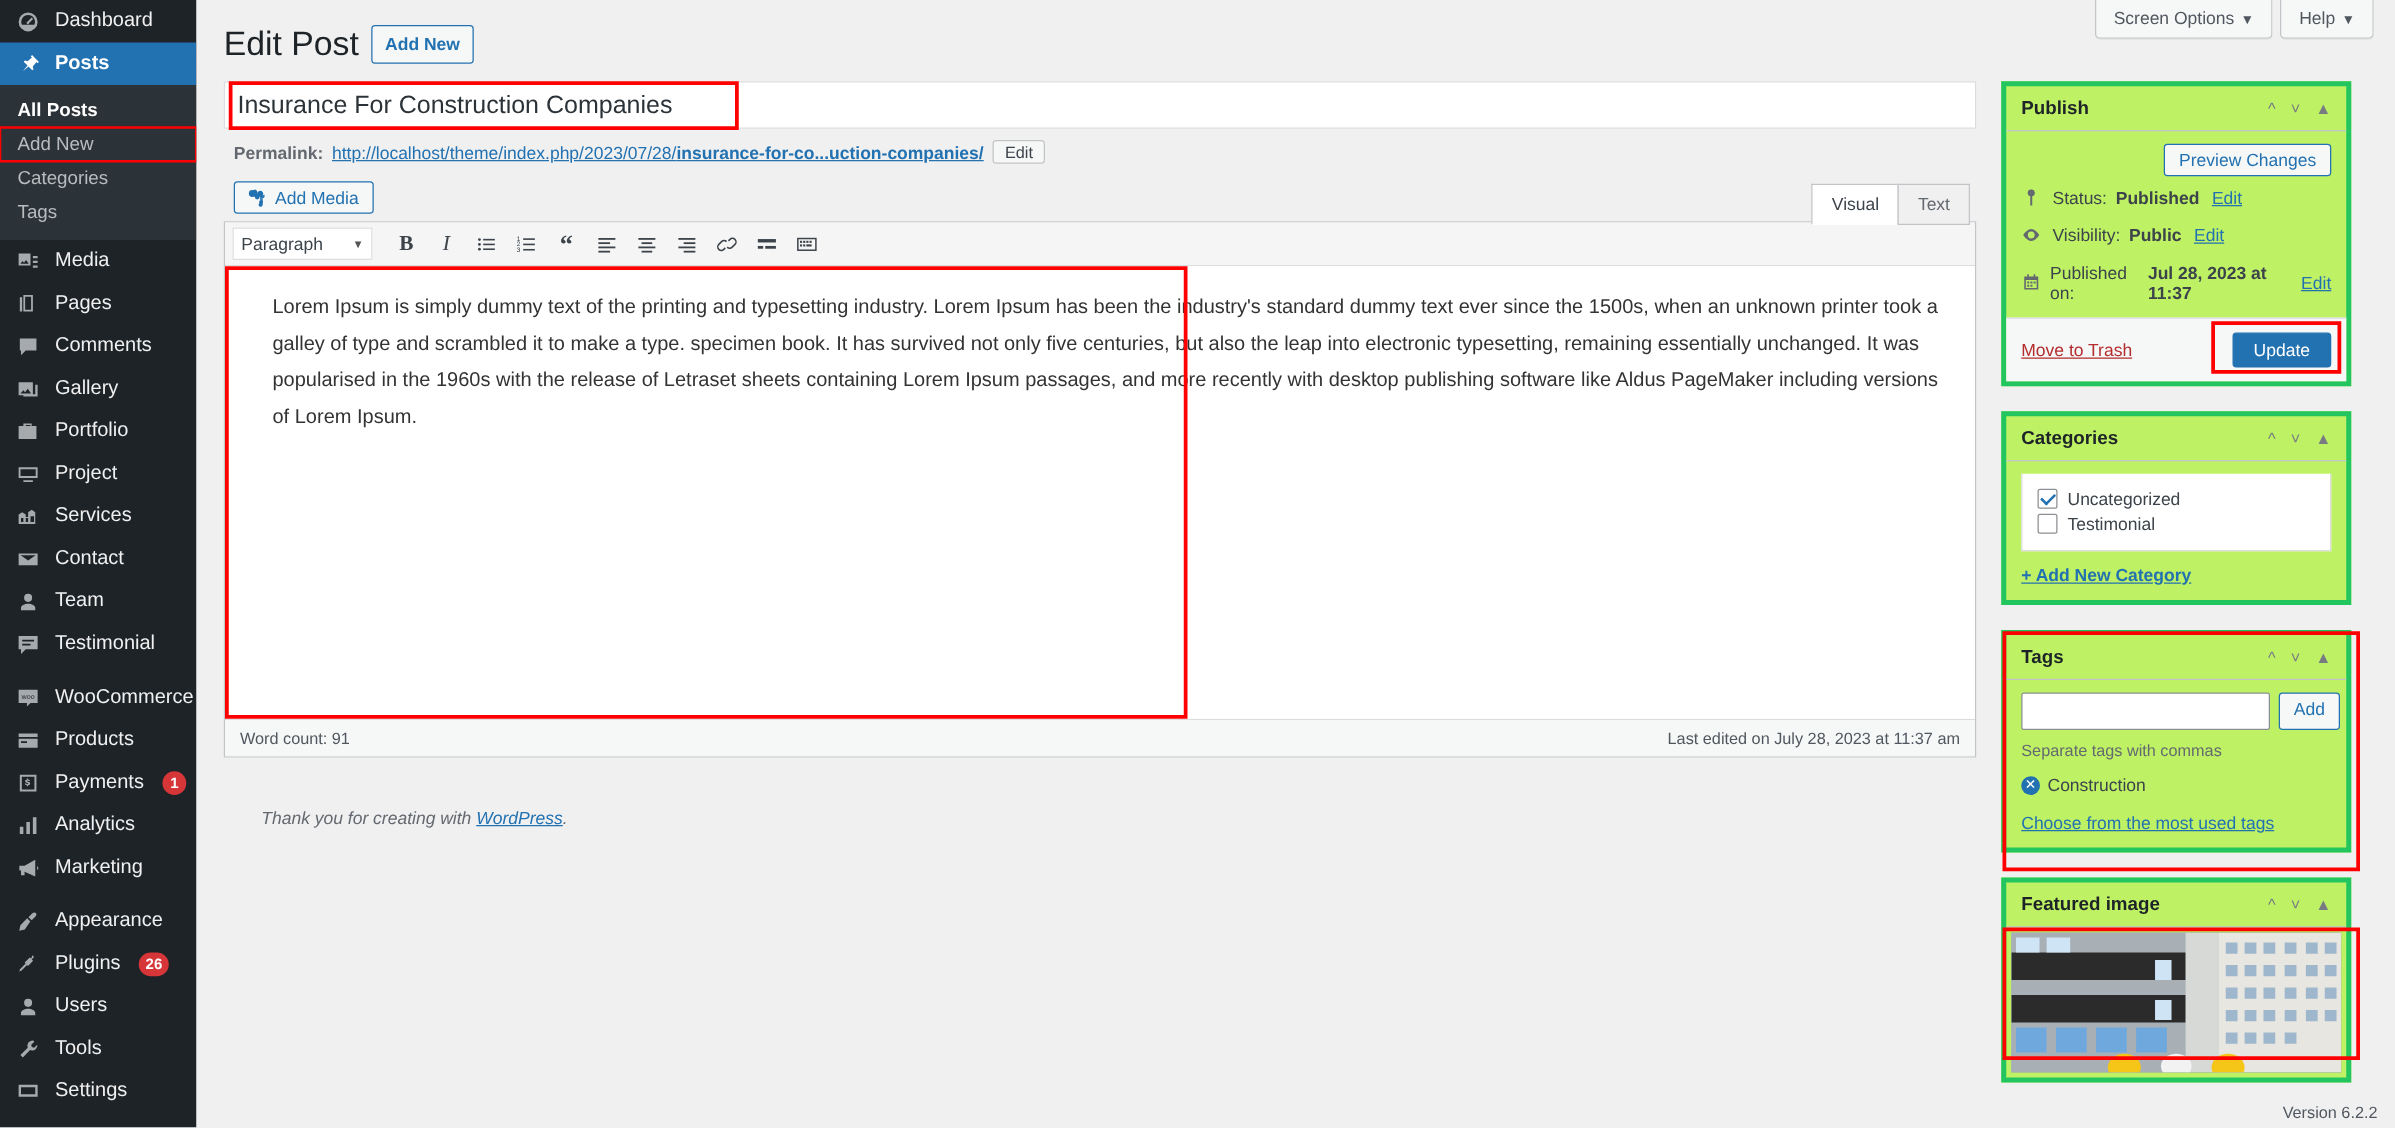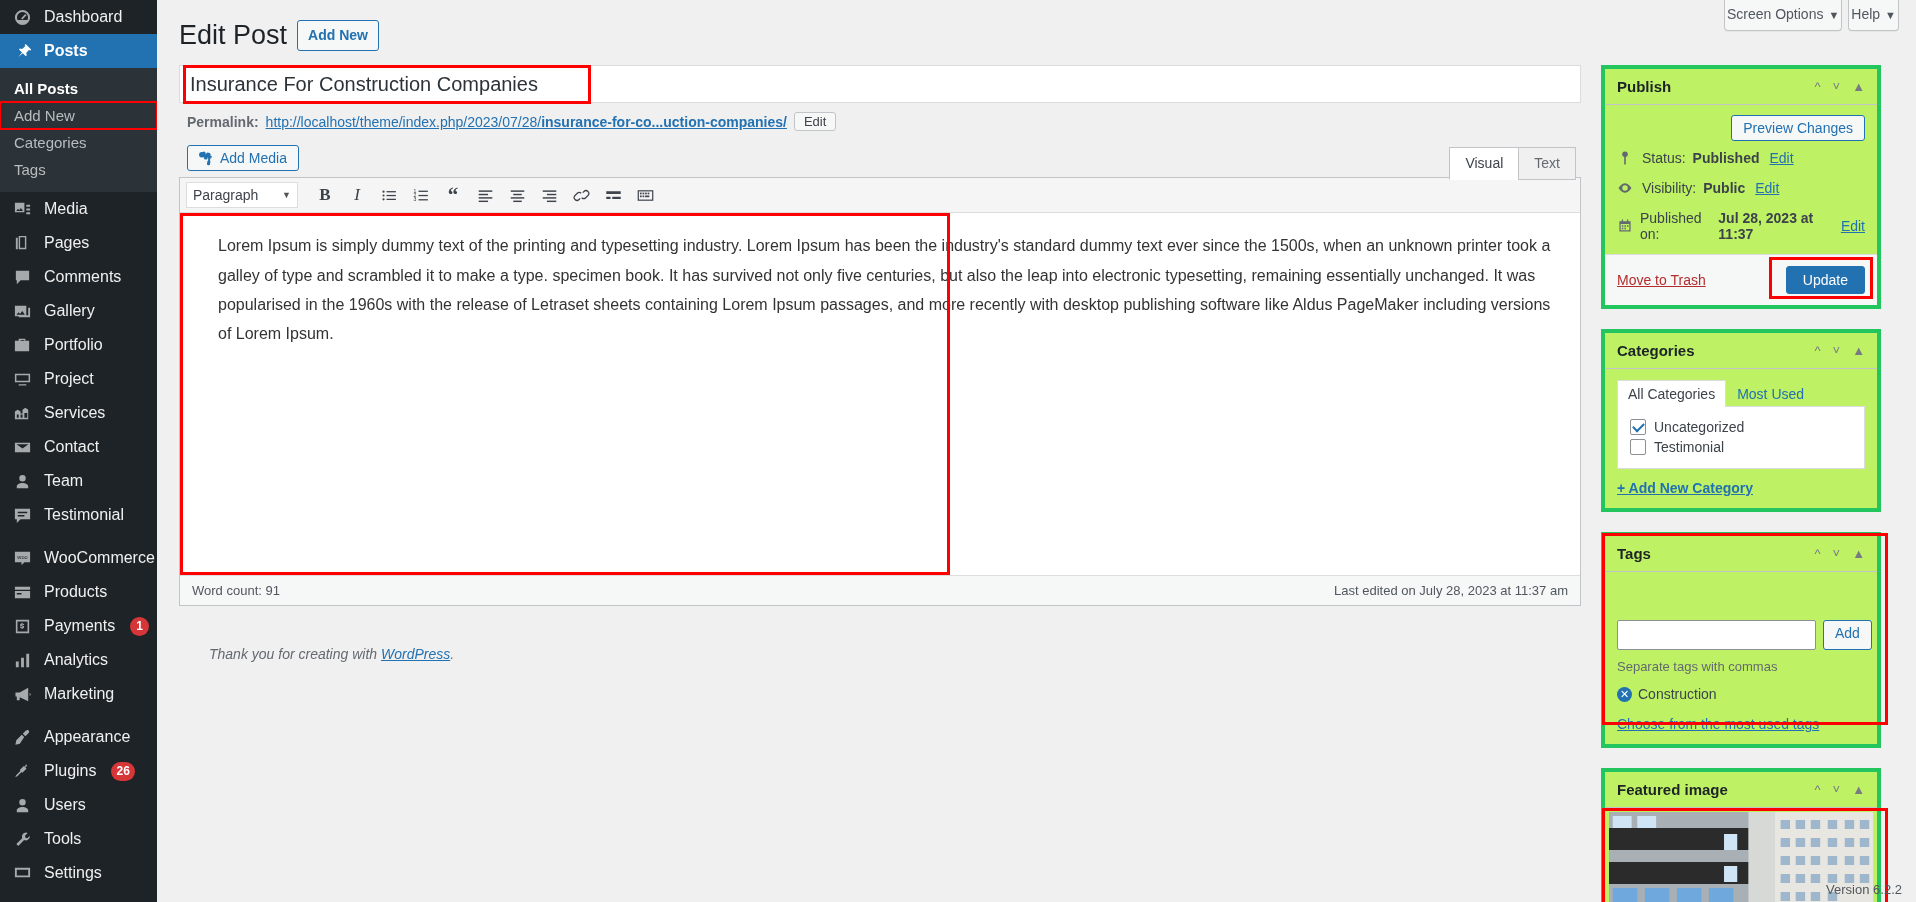--- a/index.html
+++ b/index.html
@@ -59,21 +59,21 @@
   
   #wpbody { flex: 1; height: 902px; position: relative; overflow: hidden; }
 
   .screen-meta {
     position: absolute; top: 0; right: 17px;
     display: flex; gap: 6px; z-index: 5;
   }
   .meta-tab {
     background: #f6f7f7; border: 1px solid #c3c4c7; border-top: none;
     border-radius: 0 0 4px 4px;
-    padding: 6px 2px 8px; font-size: 14px; color: #50575e; cursor: pointer;
+    padding: 6px 14px 8px; font-size: 14px; color: #50575e; cursor: pointer;
     box-shadow: 0 1px 0 rgba(0,0,0,.04);
   }
   .meta-tab .caret { font-size: 11px; margin-left: 5px; }
 
   .wrap { padding: 10px 35px 0 22px; }
 
   .page-head { display: flex; align-items: center; gap: 10px; margin: 8px 0 12px; }
   .page-title { font-size: 27px; font-weight: 400; color: #1d2327; line-height: 1.3; }
   .page-title-action {
     border: 1px solid #2271b1; color: #2271b1; background: #f6f7f7;
@@ -221,21 +221,21 @@
   .cbx.checked::after {
     content: ""; width: 9px; height: 5px;
     border-left: 2px solid #2271b1; border-bottom: 2px solid #2271b1;
     transform: rotate(-45deg) translate(1px,-1px);
   }
   .add-cat-link {
     display: block; margin-top: 11px; color: #2271b1;
     font-weight: 700; font-size: 14px; text-decoration: underline; cursor: pointer;
   }
 
-  .tag-input-row { display: flex; gap: 7px; margin-top: 38px; }
+  .tag-input-row { display: flex; gap: 7px; }
   .tag-input {
     flex: 1; height: 30px; border: 1px solid #8c8f94; background: #fff;
     padding: 0 8px; font-size: 14px; font-family: "Liberation Sans", sans-serif;
     border-radius: 2px; outline: none;
   }
   .tag-hint { margin-top: 9px; font-size: 13px; color: #646970; }
   .tag-chip { display: flex; align-items: center; gap: 6px; margin-top: 12px; font-size: 14px; }
   .tag-x {
     width: 15px; height: 15px; border-radius: 50%; background: #2271b1; color: #fff;
     display: inline-flex; align-items: center; justify-content: center;
@@ -690,24 +690,20 @@
           <div class="postbox">
             <div class="postbox-header">
               <span class="postbox-title">Categories</span>
               <span class="handle-actions">
                 <span class="chev">^</span>
                 <span class="chev">˅</span>
                 <span>▲</span>
               </span>
             </div>
             <div class="inside">
-              <div class="cat-tabs">
-                <span class="cat-tab active">All Categories</span>
-                <span class="cat-tab">Most Used</span>
-              </div>
               <div class="cat-list">
                 <label class="cat-item">
                   <span class="cbx checked"></span>
                   <span>Uncategorized</span>
                 </label>
                 <label class="cat-item">
                   <span class="cbx"></span>
                   <span>Testimonial</span>
                 </label>
               </div>

